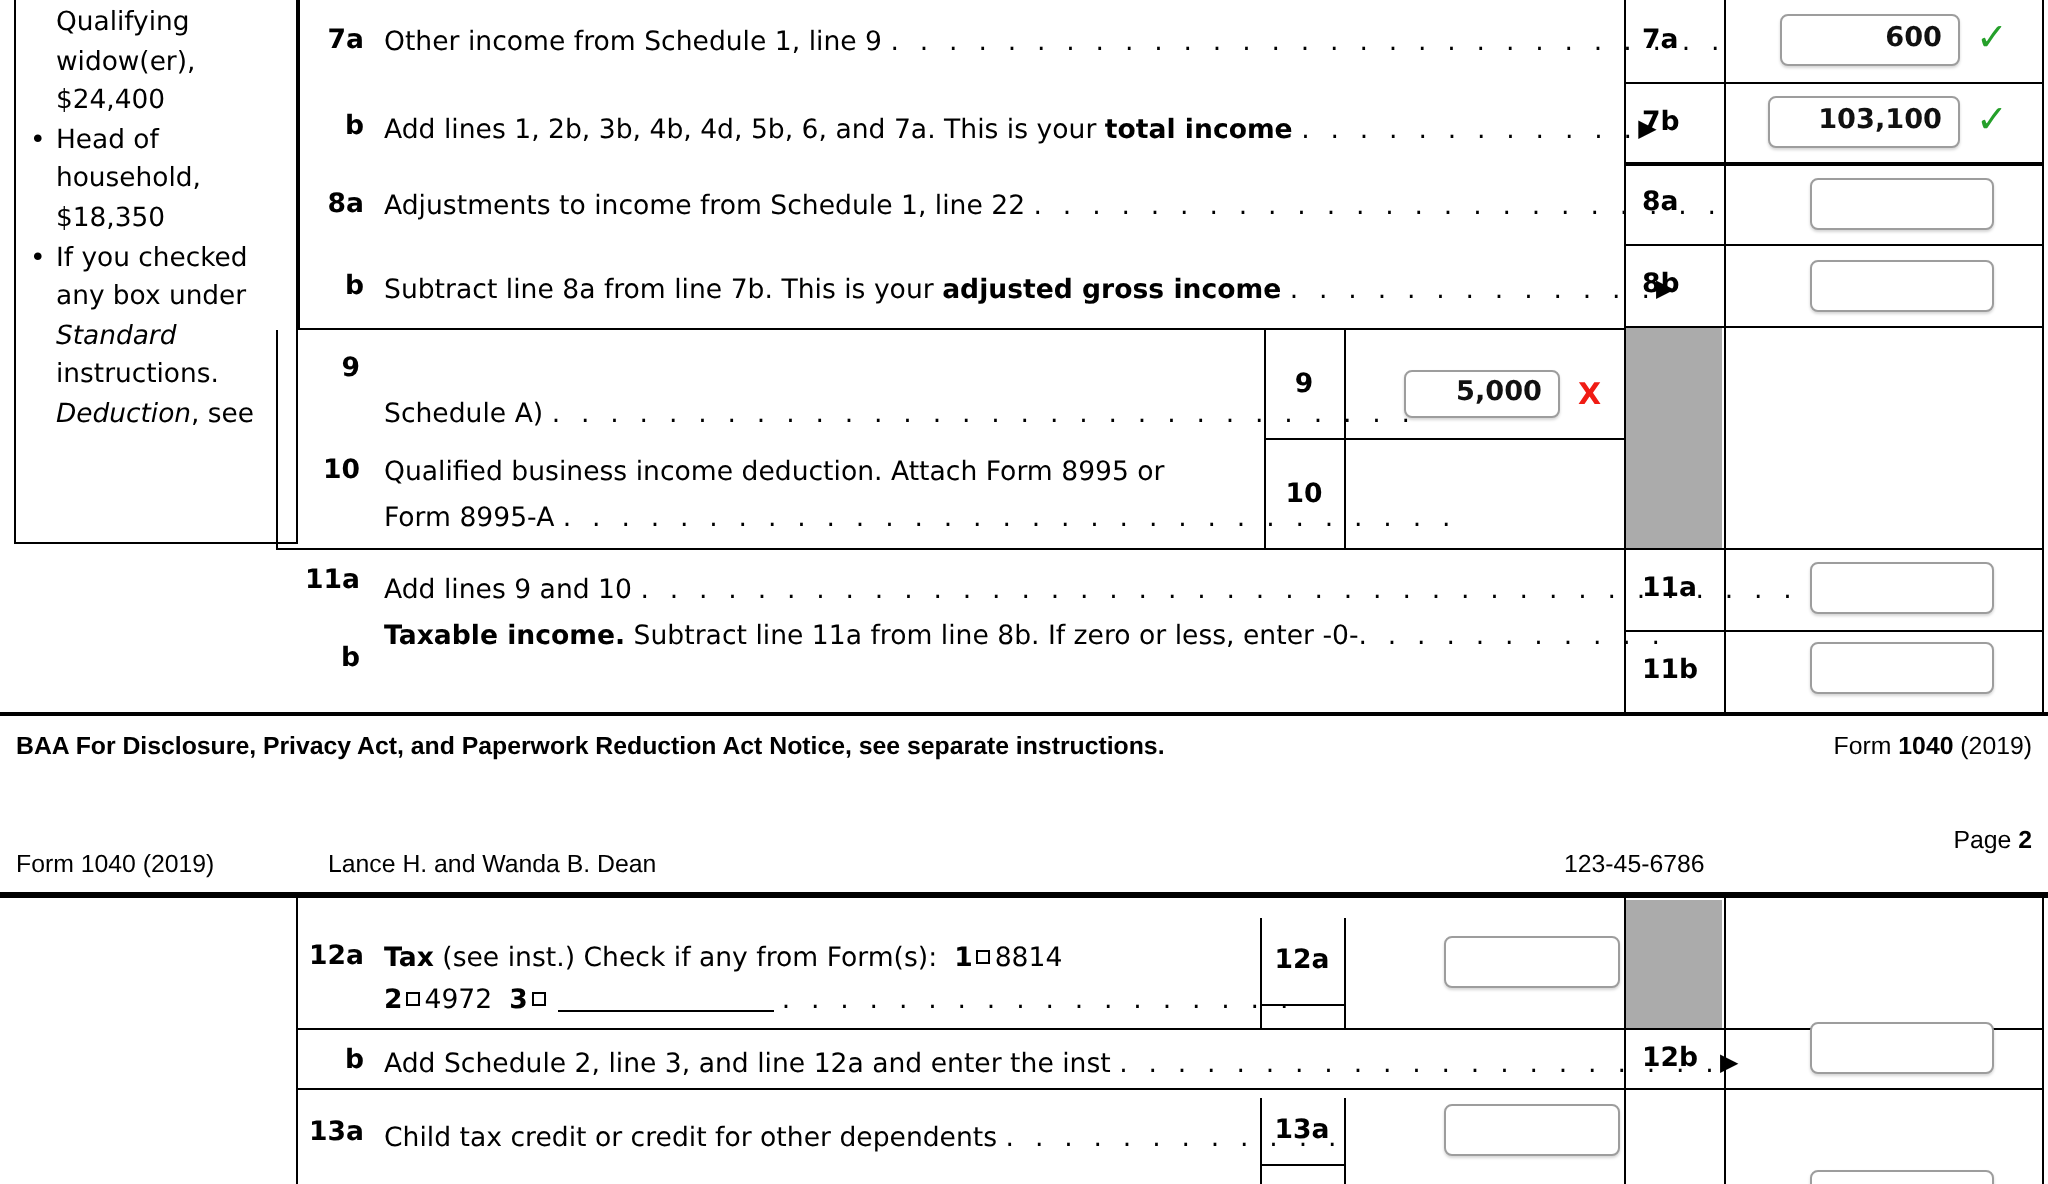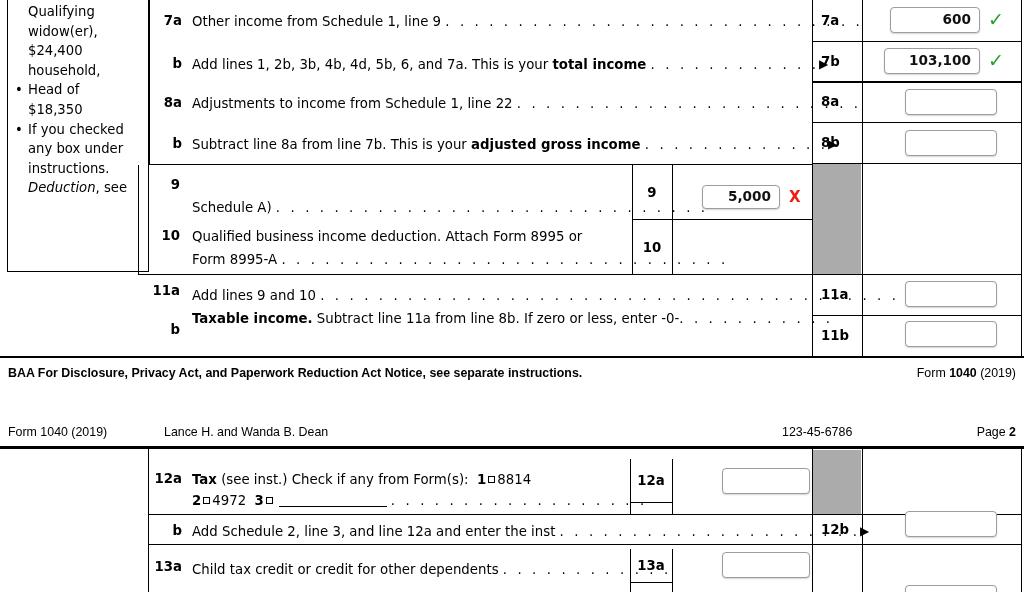--- a/index.html
+++ b/index.html
@@ -178,21 +178,21 @@
     font-family: "Liberation Sans", sans-serif;
   }
   #p2-ssn {
     position: absolute;
     left: 782px; top: 425px;
     font-size: 12.4px;
     font-family: "Liberation Sans", sans-serif;
   }
   #p2-page {
     position: absolute;
-    right: 8px; top: 425px;
+    right: 8px; top: 413px;
     font-size: 12.4px;
     font-family: "Liberation Sans", sans-serif;
   }
   #p2-rule {
     position: absolute;
     left: 0; top: 446px;
     width: 1024px; height: 2.6px;
     background: #000;
   }
 
@@ -216,25 +216,26 @@
 </head>
 <body>
 
 <div id="page1">
 
   <div id="sidebar">
     <div class="sb-list">
       <span class="sb-item">Qualifying</span>
       <span class="sb-item">widow(er),</span>
       <span class="sb-item">$24,400</span>
+      <span class="sb-item bullet">Head of</span>
       <span class="sb-item">household,</span>
-      <span class="sb-item bullet">Head of</span>
       <span class="sb-item">$18,350</span>
       <span class="sb-item bullet">If you checked</span>
       <span class="sb-item">any box under</span>
+      <span class="sb-item it">Standard</span>
       <span class="sb-item">instructions.</span>
       <span class="sb-item"><i>Deduction</i>, see</span>
     </div>
   </div>
 
   <div id="step-78"></div>
   <div id="step-910"></div>
 
   <div class="lineno" style="left:152px; top:13px; width:30px;">7a</div>
   <div class="row-text" style="left:192px; top:13px;">

